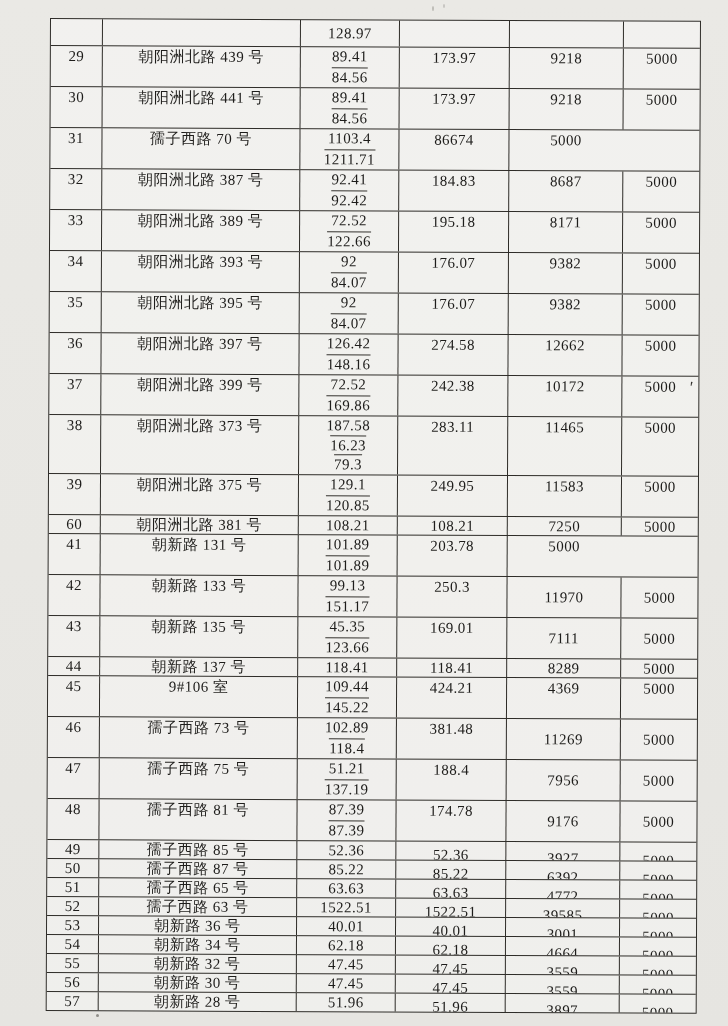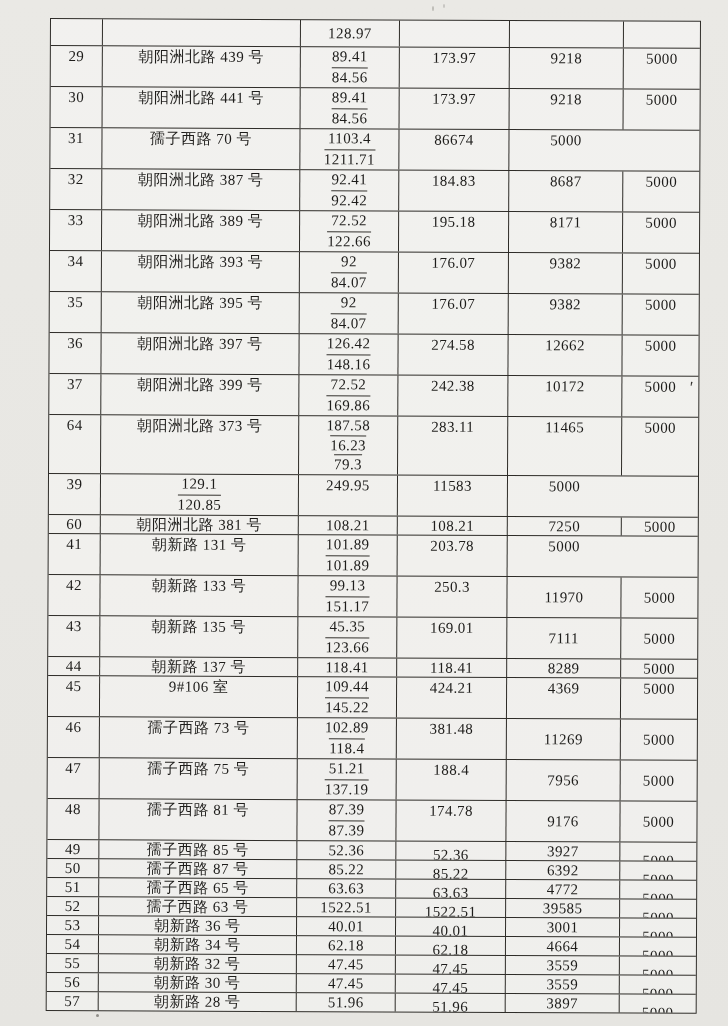--- a/index.html
+++ b/index.html
@@ -36,21 +36,21 @@
   .c3{display:flex;flex-direction:column;justify-content:stretch;padding:0;}
   .sub{
     flex:1;display:flex;justify-content:center;align-items:center;
     font-size:15px;box-sizing:border-box;
   }
   .sub + .sub{border-top:1.3px solid #35332f;justify-content:center;}
   .addr{letter-spacing:0.5px;}
   .num{letter-spacing:0.4px;}
   
   .off4 > span{position:relative;top:4px;}
-  .off5 > span{position:relative;top:0;}
+  .off5 > span{position:relative;top:7px;}
   .off6 > span{position:relative;top:9px;}
   .artifact-tick{
     position:absolute;left:689px;top:378px;
     font-size:17px;color:#33312d;transform:rotate(12deg);
   }
   .speck{position:absolute;background:#8f8d88;border-radius:50%;}
   .speck.s1{left:96px;top:1014px;width:3px;height:3px;}
   .speck.s2{left:432px;top:6px;width:2px;height:5px;opacity:.5;}
   .speck.s3{left:443px;top:4px;width:2px;height:4px;opacity:.4;}
 </style>
@@ -298,21 +298,21 @@
         </div>
         <div class="c c5 num top">
           <span>10172</span>
         </div>
         <div class="c c6 num top">
           <span>5000</span>
         </div>
       </div>
       <div class="trow" style="height: 59px;">
         <div class="c c1 num top">
-          <span>64</span>
+          <span>38</span>
         </div>
         <div class="c c2 addr top">
           <span>朝阳洲北路 373 号</span>
         </div>
         <div class="c c3">
           <div class="sub num">
             <span>187.58</span>
           </div>
           <div class="sub num">
             <span>16.23</span>
@@ -327,20 +327,23 @@
         <div class="c c5 num top">
           <span>11465</span>
         </div>
         <div class="c c6 num top">
           <span>5000</span>
         </div>
       </div>
       <div class="trow" style="height: 41px;">
         <div class="c c1 num top">
           <span>39</span>
+        </div>
+        <div class="c c2 addr top">
+          <span>朝阳洲北路 375 号</span>
         </div>
         <div class="c c3">
           <div class="sub num">
             <span>129.1</span>
           </div>
           <div class="sub num">
             <span>120.85</span>
           </div>
         </div>
         <div class="c c4 num top">

